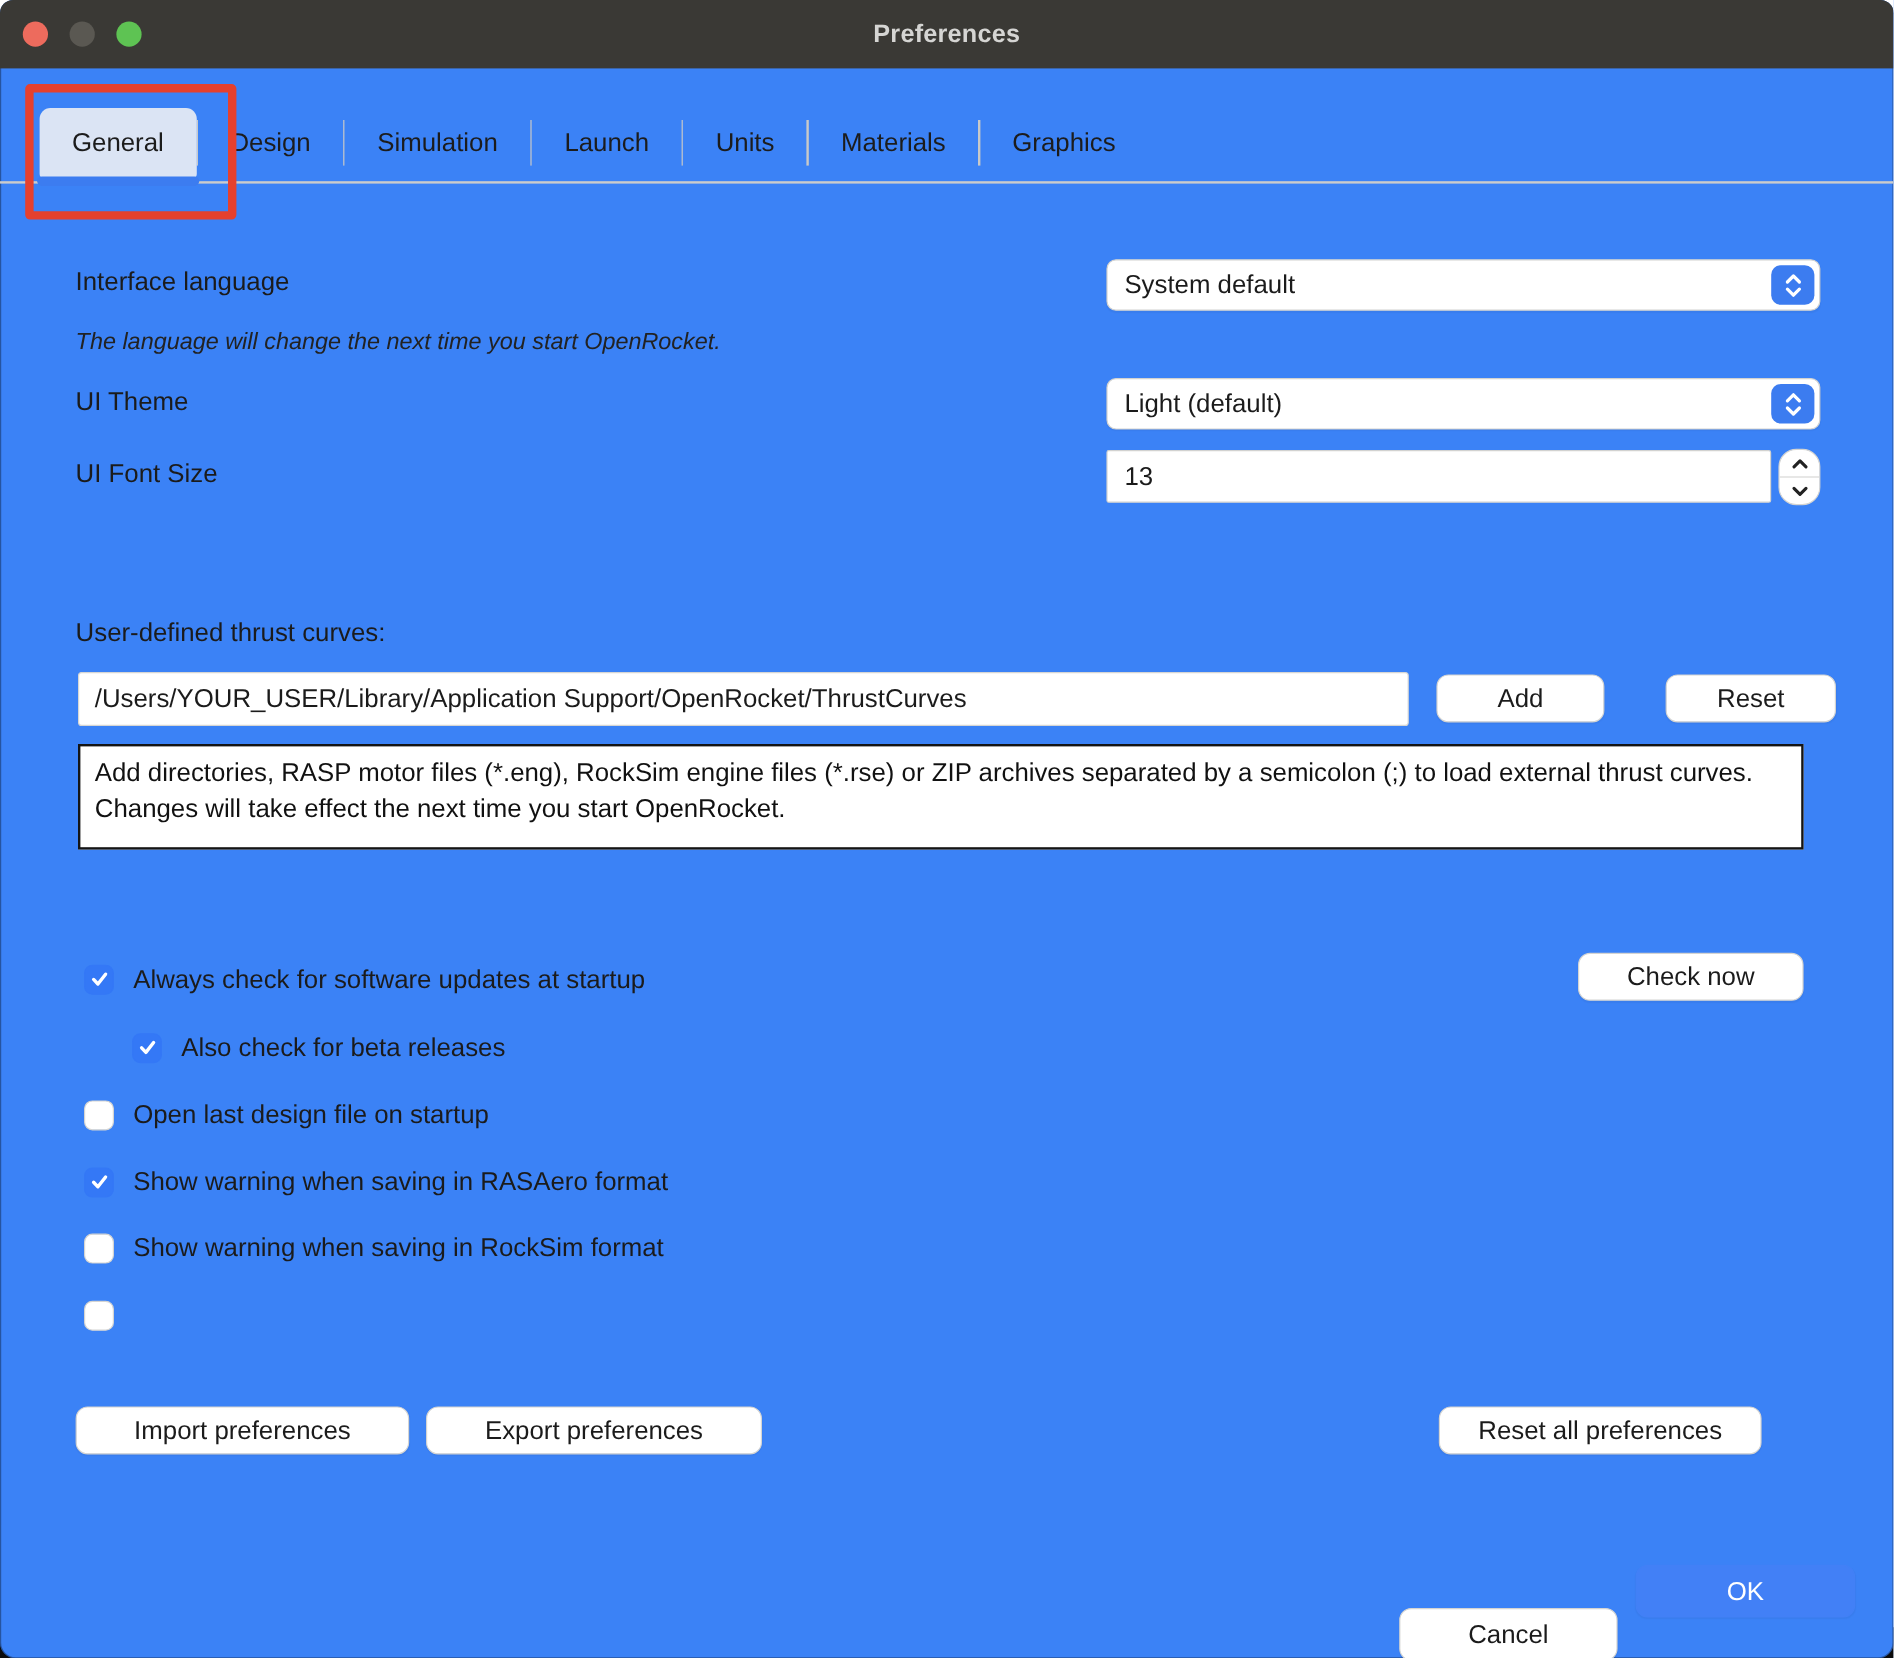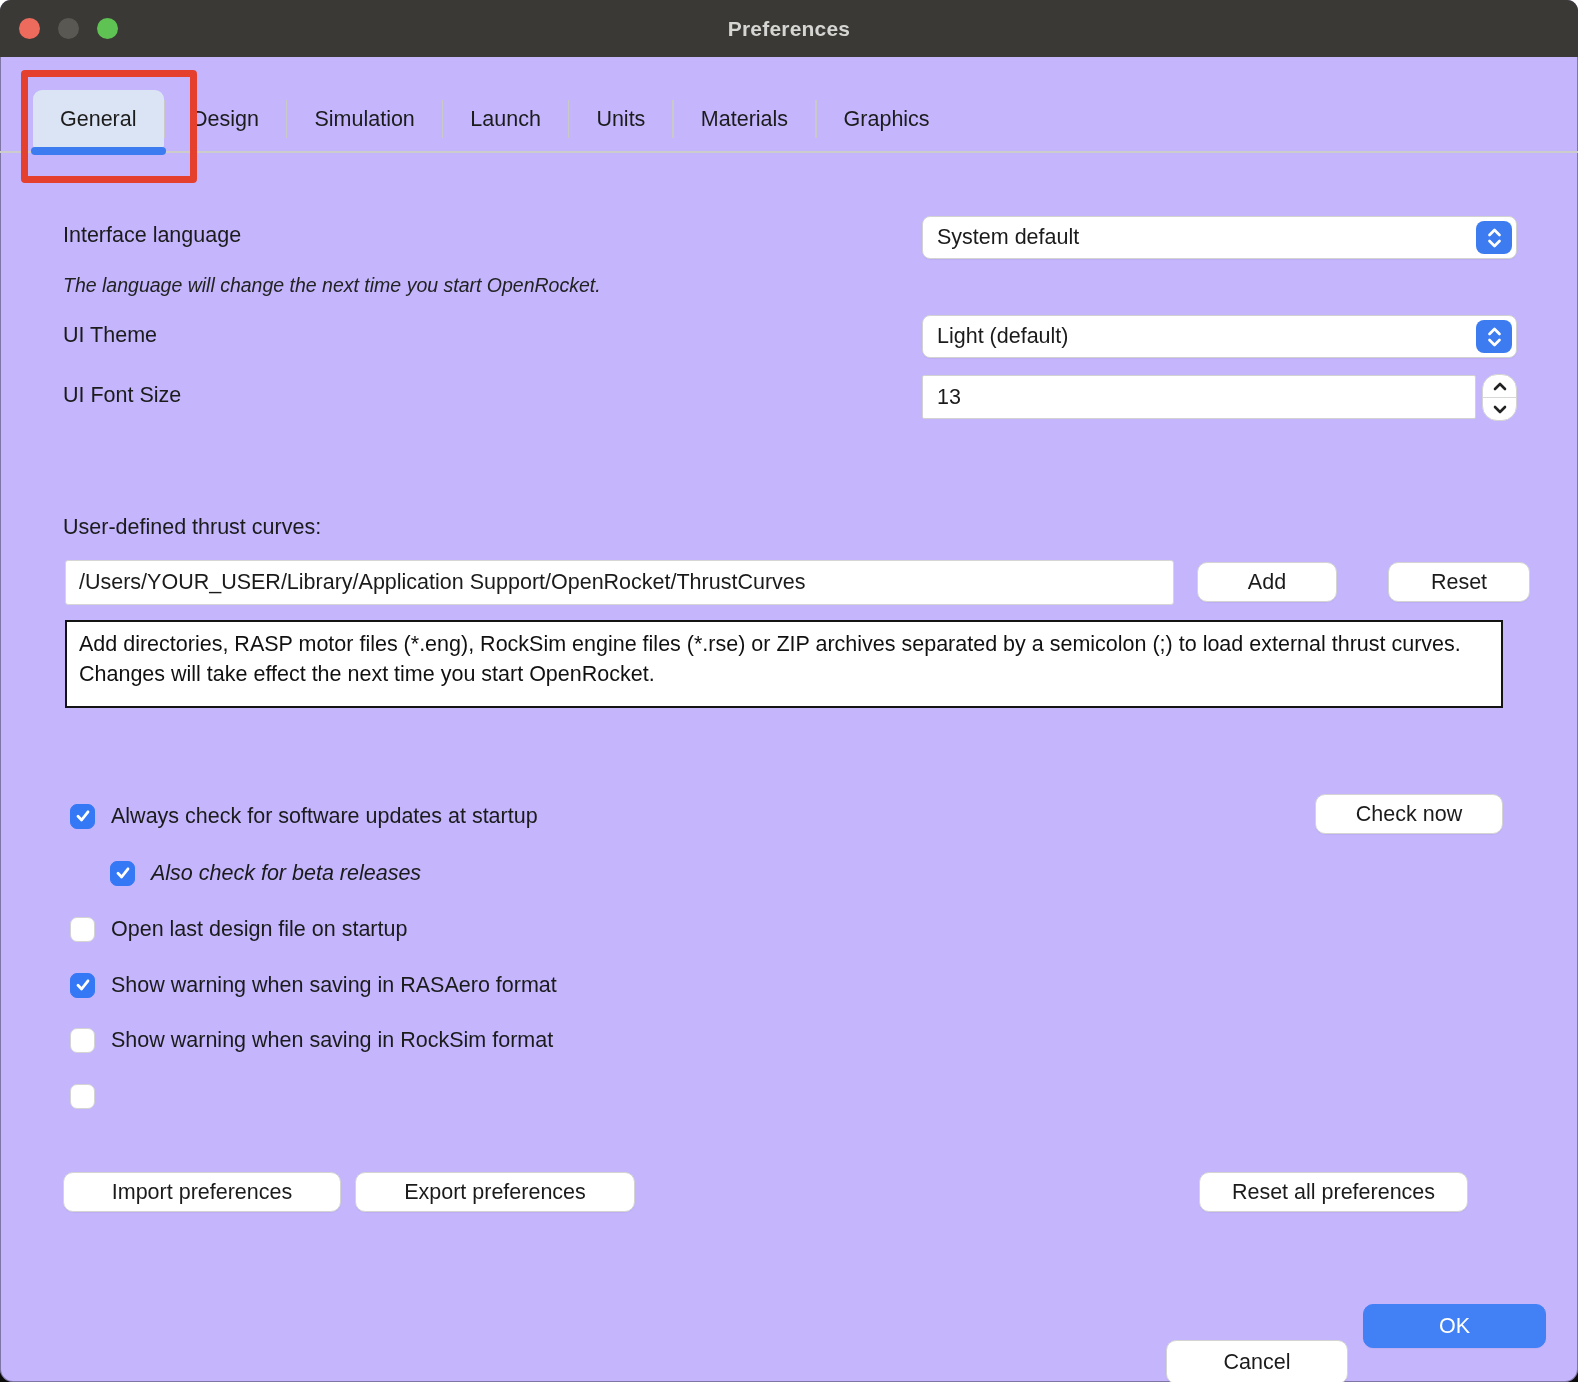--- a/index.html
+++ b/index.html
@@ -1,17 +1,17 @@
 <!DOCTYPE html>
 <html style="--accent: #3c7cf0; --checkbox: #3478f6; --ok: #4280f6; --annotation: #e5402e;"><head>
 <meta charset="utf-8">
 <style>
   html,body{margin:0;padding:0;background:#ffffff;}
   body{width:1578px;height:1382px;position:relative;font-family:"Liberation Sans",sans-serif;-webkit-user-select:none;}
-  .window{position:absolute;inset:0;background:#c4b5fd;border-radius:11px 11px 13px 13px;overflow:hidden;box-shadow:0 0 0 1px rgba(0,0,0,.35) inset;}
+  .window{position:absolute;inset:0;background:#3b82f6;border-radius:11px 11px 13px 13px;overflow:hidden;box-shadow:0 0 0 1px rgba(0,0,0,.35) inset;}
   
   .titlebar{position:absolute;top:0;left:0;width:100%;height:57px;background:#3a3935;display:flex;align-items:center;}
   .traffic{position:absolute;left:19px;top:0;height:57px;display:flex;align-items:center;gap:18px;}
   .tl{width:21px;height:21px;border-radius:50%;display:inline-block;}
   .tl.red{background:#ed6b5d;}
   .tl.gray{background:#5a5852;}
   .tl.green{background:#5ec353;}
   .title{width:100%;text-align:center;color:#d5d5d3;font-size:21px;font-weight:bold;letter-spacing:.2px;}
   
   .tabline{position:absolute;top:151px;left:0;width:100%;height:2px;background:#cccccb;}
@@ -146,21 +146,21 @@
 
   <div id="options">
       <div class="opt-row" style="top: 802px;">
     <span class="checkbox checked">
       <svg width="16" height="14" viewBox="0 0 16 14">
             <path d="M3 7.2 L6.6 11 L13 2.8" fill="none" stroke="#fff" stroke-width="2.8" stroke-linecap="round" stroke-linejoin="round"></path>
           </svg>
     </span>
     <span class="opt-label">Always check for software updates at startup</span>
   </div>
-      <div class="opt-row indent" style="top: 859px; font-style: italic;">
+      <div class="opt-row indent" style="top: 859px;">
     <span class="checkbox checked">
       <svg width="16" height="14" viewBox="0 0 16 14">
             <path d="M3 7.2 L6.6 11 L13 2.8" fill="none" stroke="#fff" stroke-width="2.8" stroke-linecap="round" stroke-linejoin="round"></path>
           </svg>
     </span>
     <span class="opt-label">Also check for beta releases</span>
   </div>
       <div class="opt-row" style="top: 915px;">
     <span class="checkbox">
       <svg width="16" height="14" viewBox="0 0 16 14" style="visibility: hidden;">

